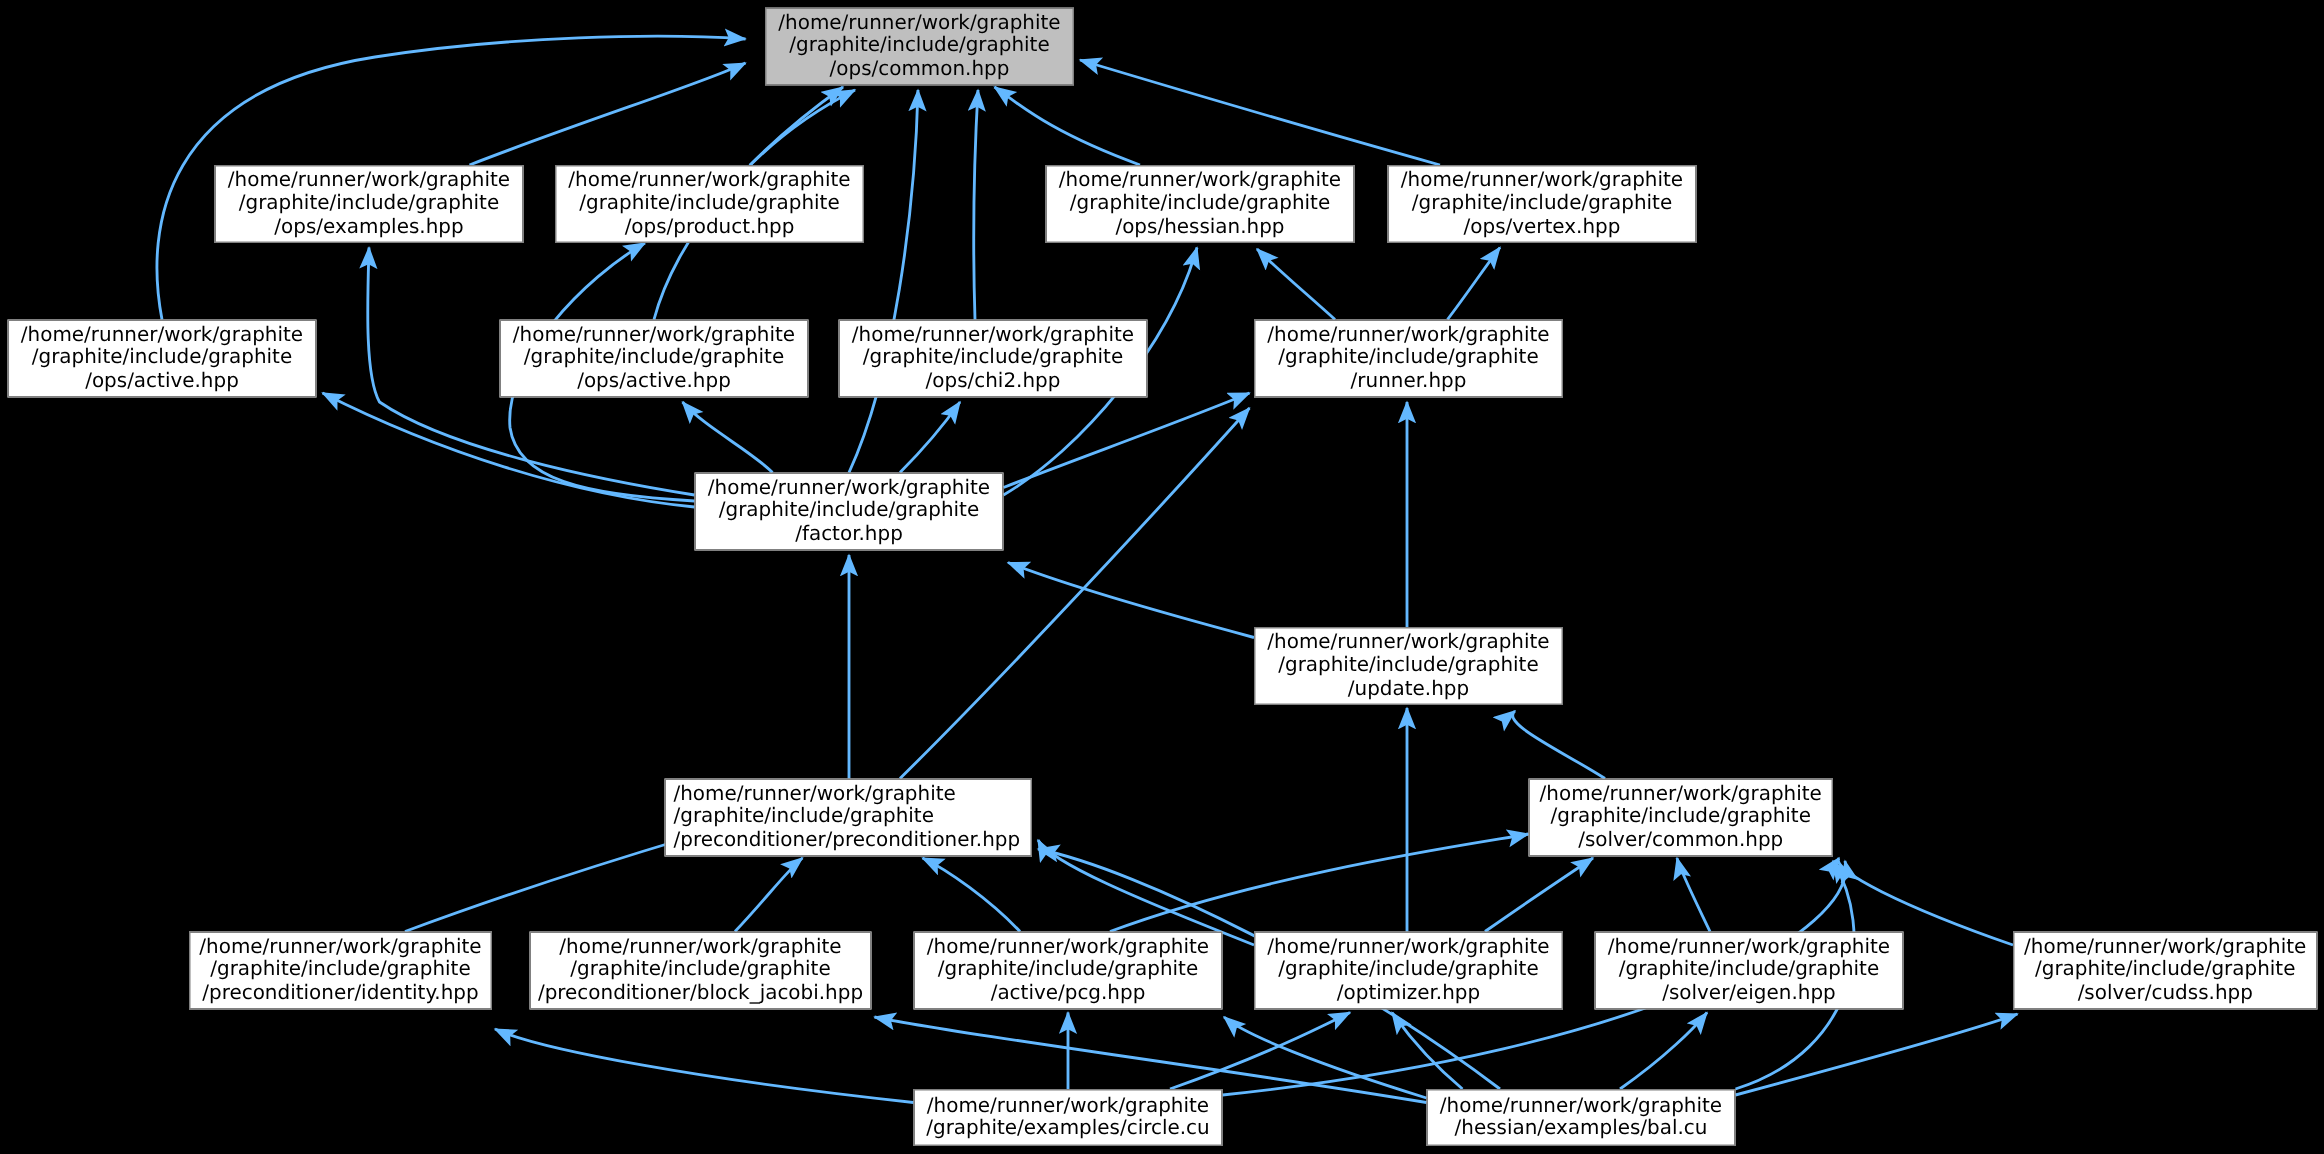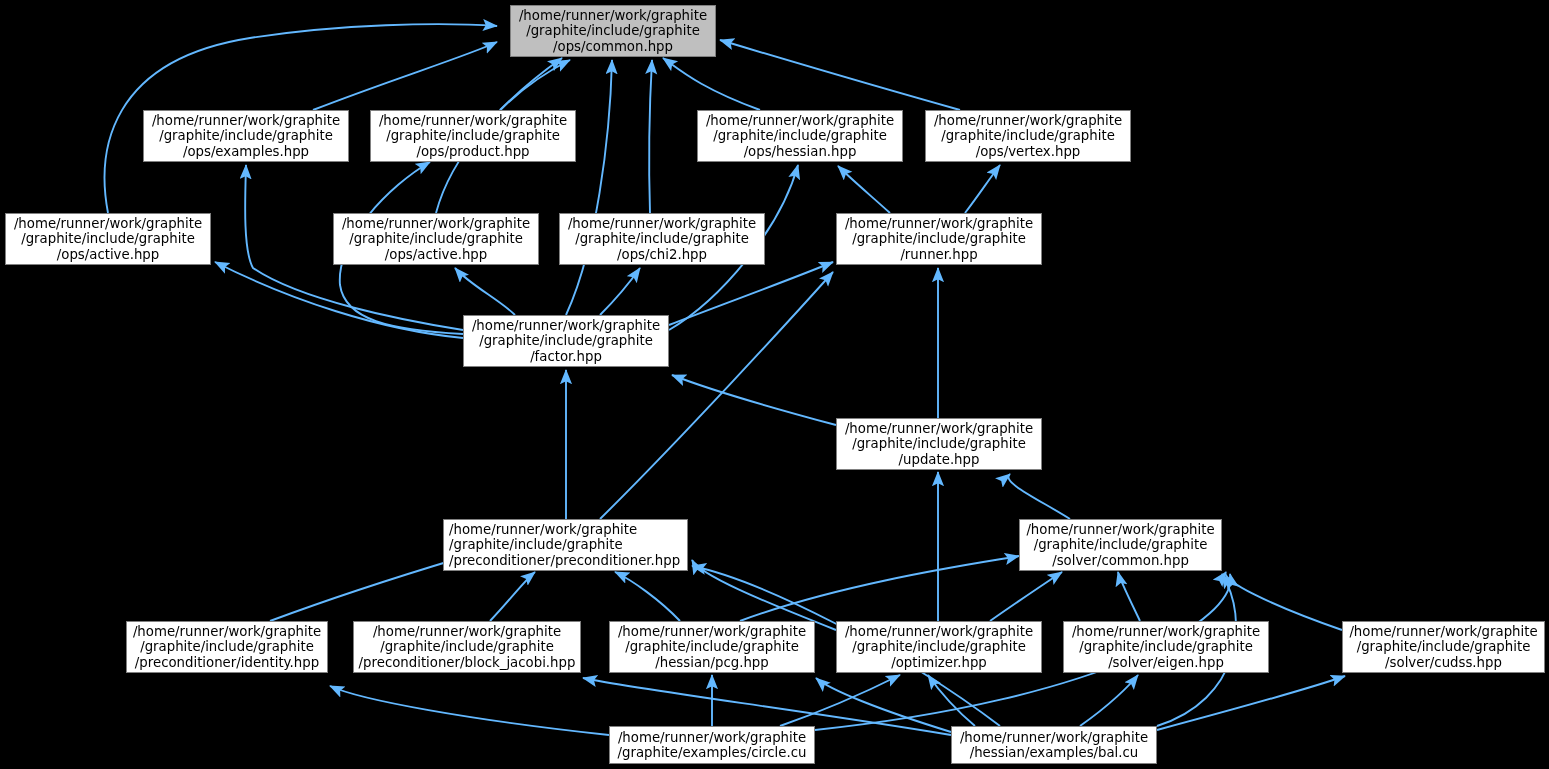--- a/index.html
+++ b/index.html
@@ -77,20 +77,20 @@
       <div class="node" style="left: 5px; top: 213px; width: 206px; height: 52px;"><span class="nl">/home/runner/work/graphite</span><span class="nl">/graphite/include/graphite</span><span class="nl">/ops/active.hpp</span></div>
       <div class="node" style="left: 333px; top: 213px; width: 206px; height: 52px;"><span class="nl">/home/runner/work/graphite</span><span class="nl">/graphite/include/graphite</span><span class="nl">/ops/active.hpp</span></div>
       <div class="node" style="left: 559px; top: 213px; width: 206px; height: 52px;"><span class="nl">/home/runner/work/graphite</span><span class="nl">/graphite/include/graphite</span><span class="nl">/ops/chi2.hpp</span></div>
       <div class="node" style="left: 836px; top: 213px; width: 206px; height: 52px;"><span class="nl">/home/runner/work/graphite</span><span class="nl">/graphite/include/graphite</span><span class="nl">/runner.hpp</span></div>
       <div class="node" style="left: 463px; top: 315px; width: 206px; height: 52px;"><span class="nl">/home/runner/work/graphite</span><span class="nl">/graphite/include/graphite</span><span class="nl">/factor.hpp</span></div>
       <div class="node" style="left: 836px; top: 418px; width: 206px; height: 52px;"><span class="nl">/home/runner/work/graphite</span><span class="nl">/graphite/include/graphite</span><span class="nl">/update.hpp</span></div>
       <div class="node leftalign" style="left: 443px; top: 519px; width: 245px; height: 52px;"><span class="nl">/home/runner/work/graphite</span><span class="nl">/graphite/include/graphite</span><span class="nl">/preconditioner/preconditioner.hpp</span></div>
       <div class="node" style="left: 1019px; top: 519px; width: 203px; height: 52px;"><span class="nl">/home/runner/work/graphite</span><span class="nl">/graphite/include/graphite</span><span class="nl">/solver/common.hpp</span></div>
       <div class="node" style="left: 126px; top: 621px; width: 202px; height: 52px;"><span class="nl">/home/runner/work/graphite</span><span class="nl">/graphite/include/graphite</span><span class="nl">/preconditioner/identity.hpp</span></div>
       <div class="node" style="left: 353px; top: 621px; width: 228px; height: 52px;"><span class="nl">/home/runner/work/graphite</span><span class="nl">/graphite/include/graphite</span><span class="nl">/preconditioner/block_jacobi.hpp</span></div>
-      <div class="node" style="left: 609px; top: 621px; width: 206px; height: 52px;"><span class="nl">/home/runner/work/graphite</span><span class="nl">/graphite/include/graphite</span><span class="nl">/hessian/pcg.hpp</span></div>
+      <div class="node" style="left: 609px; top: 621px; width: 206px; height: 52px;"><span class="nl">/home/runner/work/graphite</span><span class="nl">/graphite/include/graphite</span><span class="nl">/active/pcg.hpp</span></div>
       <div class="node" style="left: 836px; top: 621px; width: 206px; height: 52px;"><span class="nl">/home/runner/work/graphite</span><span class="nl">/graphite/include/graphite</span><span class="nl">/optimizer.hpp</span></div>
       <div class="node" style="left: 1063px; top: 621px; width: 206px; height: 52px;"><span class="nl">/home/runner/work/graphite</span><span class="nl">/graphite/include/graphite</span><span class="nl">/solver/eigen.hpp</span></div>
       <div class="node" style="left: 1342px; top: 621px; width: 203px; height: 52px;"><span class="nl">/home/runner/work/graphite</span><span class="nl">/graphite/include/graphite</span><span class="nl">/solver/cudss.hpp</span></div>
       <div class="node" style="left: 609px; top: 726px; width: 206px; height: 38px;"><span class="nl">/home/runner/work/graphite</span><span class="nl">/graphite/examples/circle.cu</span></div>
       <div class="node" style="left: 951px; top: 726px; width: 206px; height: 38px;"><span class="nl">/home/runner/work/graphite</span><span class="nl">/hessian/examples/bal.cu</span></div>
     </div>
 </div>
 
 </body></html>

